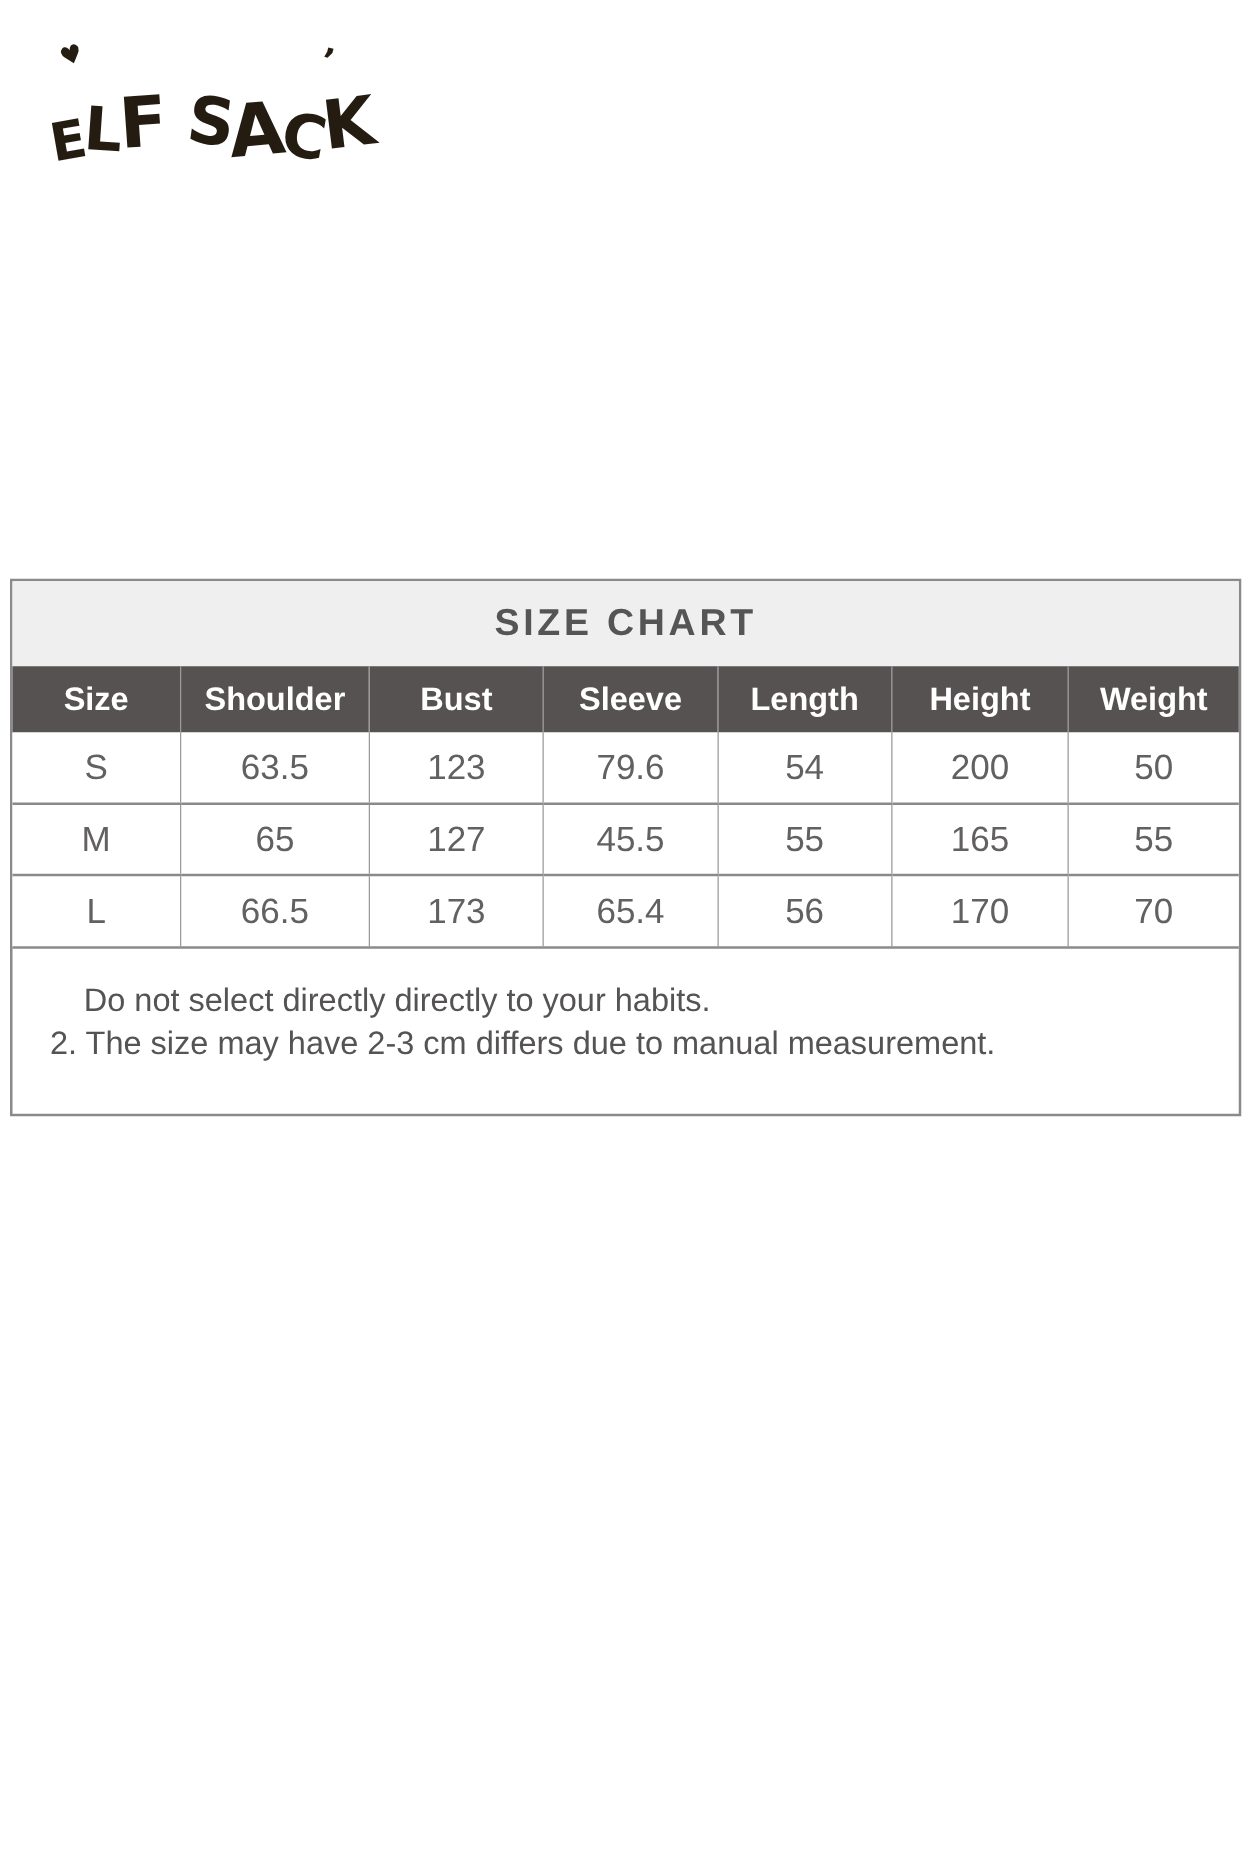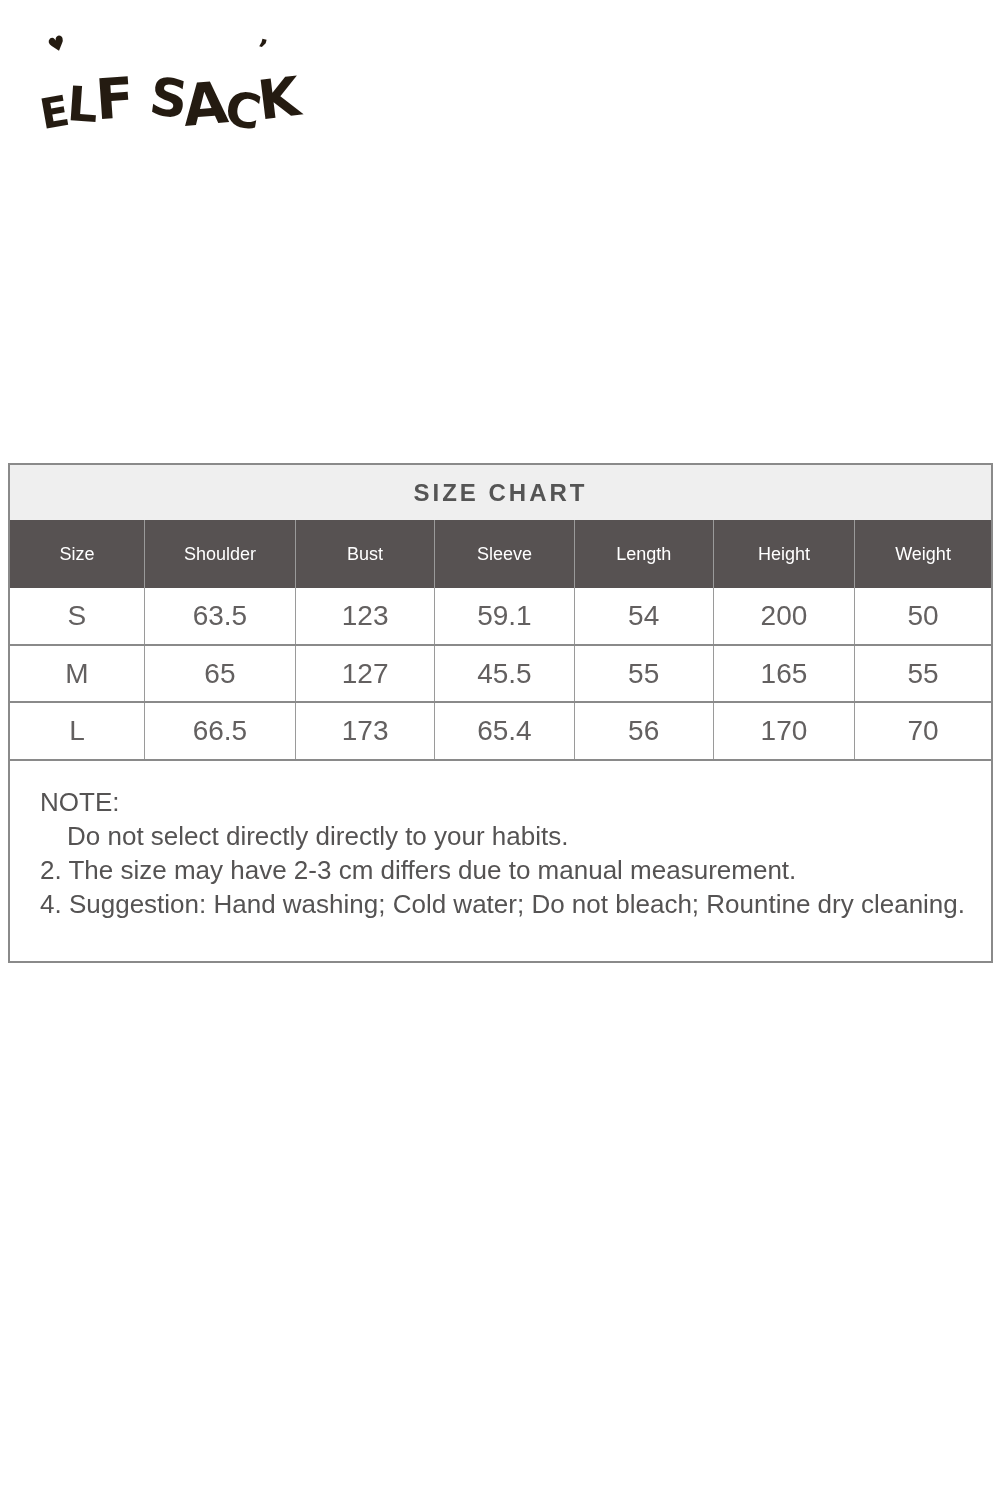--- a/index.html
+++ b/index.html
@@ -50,38 +50,38 @@
     transform:rotate(14deg);line-height:1;
   }
 
   
   .chart-box{
     position:absolute;left:8px;top:463px;width:985px;
     border:2px solid var(--border);
     background:#fff;
   }
   .chart-title{
-    height:55px;background:var(--title-bg);
+    height:68px;background:var(--title-bg);
     display:flex;align-items:center;justify-content:center;
-    font-size:24px;font-weight:bold;color:var(--title-text);
+    font-size:30px;font-weight:bold;color:var(--title-text);
     letter-spacing:3px;
   }
   table.size-table{
     width:100%;border-collapse:collapse;table-layout:fixed;
   }
   table.size-table col.c0{width:13.7%;}
   table.size-table col.c1{width:15.4%;}
   table.size-table col.c2{width:14.2%;}
   table.size-table col.c3{width:14.2%;}
   table.size-table col.c4{width:14.2%;}
   table.size-table col.c5{width:14.4%;}
   table.size-table col.c6{width:13.9%;}
   table.size-table th{
     background:var(--header-bg);color:var(--header-text);
-    font-size:18px;font-weight:normal;height:68px;
+    font-size:26px;font-weight:bold;height:53px;
     border-left:1px solid var(--border-light);
   }
   table.size-table th:first-child{border-left:none;}
   table.size-table td{
     height:57px;text-align:center;vertical-align:middle;
     font-size:28px;color:var(--body-text);
     border-left:1px solid var(--border-light);
     border-top:2px solid var(--border);
     background:#fff;
   }
@@ -140,21 +140,21 @@
         <th>Length</th>
         <th>Height</th>
         <th>Weight</th>
       </tr>
     </thead>
     <tbody>
       <tr>
         <td>S</td>
         <td>63.5</td>
         <td>123</td>
-        <td>59.1</td>
+        <td>79.6</td>
         <td>54</td>
         <td>200</td>
         <td>50</td>
       </tr>
       <tr>
         <td>M</td>
         <td>65</td>
         <td>127</td>
         <td>45.5</td>
         <td>55</td>
@@ -167,19 +167,17 @@
         <td>173</td>
         <td>65.4</td>
         <td>56</td>
         <td>170</td>
         <td>70</td>
       </tr>
     </tbody>
   </table>
 
   <div class="notes">
-    <div class="line heading">NOTE:</div>
     <div class="line indent">Do not select directly directly to your habits.</div>
     <div class="line">2. The size may have 2-3 cm differs due to manual measurement.</div>
-    <div class="line">4. Suggestion: Hand washing; Cold water; Do not bleach; Rountine dry cleaning.</div>
   </div>
 
 </div>
 
 </body></html>

